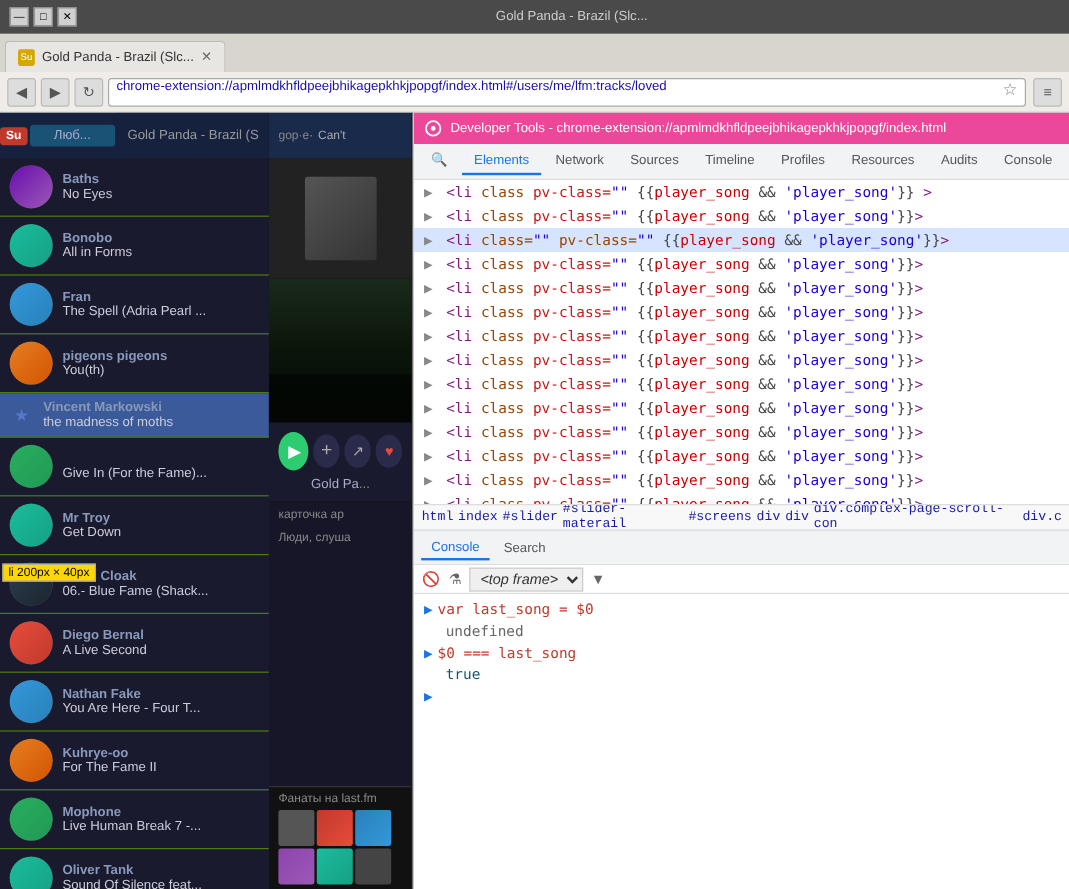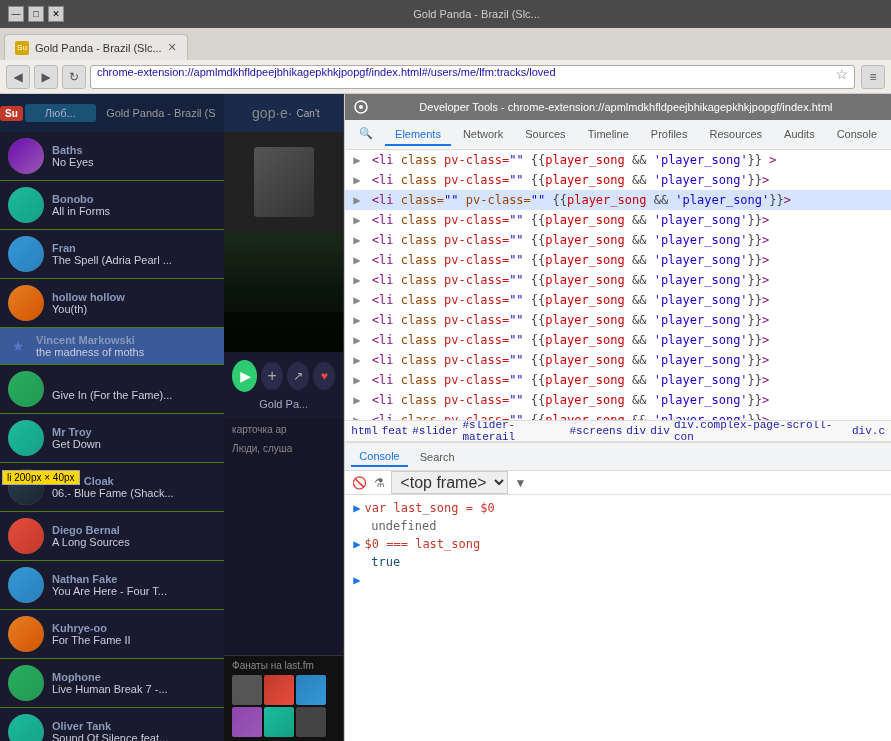--- a/index.html
+++ b/index.html
@@ -37,21 +37,21 @@
     .track-avatar { width: 36px; height: 36px; background: #555; border-radius: 50%; flex-shrink: 0; overflow: hidden; display: flex; align-items: center; justify-content: center; }
     .track-info { flex: 1; overflow: hidden; }
     .track-artist { color: #8899bb; font-size: 11px; font-weight: bold; }
     .track-name { color: #ccd; font-size: 11px; white-space: nowrap; overflow: hidden; text-overflow: ellipsis; }
     .track-indicator { width: 20px; display: flex; align-items: center; justify-content: center; }
     .star-icon { color: #5577cc; font-size: 14px; }
 
     
     .devtools { flex: 1; background: #fff; display: flex; flex-direction: column; border-left: 1px solid #ccc; }
 
-    .devtools-titlebar { background: #737373; height: 26px; display: flex; align-items: center; padding: 0 8px; gap: 44px; }
+    .devtools-titlebar { background: #ec4899; height: 26px; display: flex; align-items: center; padding: 0 8px; }
     .devtools-icon { width: 16px; height: 16px; margin-right: 6px; }
     .devtools-title { color: white; font-size: 11px; flex: 1; }
 
     .devtools-tabs { background: #f1f3f4; height: 30px; display: flex; align-items: center; border-bottom: 1px solid #ddd; padding: 0 4px; gap: 2px; }
     .devtools-tab { padding: 4px 10px; font-size: 11px; cursor: pointer; color: #555; border-bottom: 2px solid transparent; }
     .devtools-tab.active { color: #1a73e8; border-bottom-color: #1a73e8; }
 
     .elements-panel { flex: 1; overflow-y: auto; background: #fff; font-family: monospace; font-size: 12px; }
     .element-row { padding: 1px 8px; cursor: pointer; white-space: nowrap; line-height: 18px; }
     .element-row:nth-child(3) { background: #d6e4ff; }
@@ -65,21 +65,21 @@
     .breadcrumb-bar { background: #f8f8f8; height: 22px; border-top: 1px solid #ddd; border-bottom: 1px solid #ddd; display: flex; align-items: center; padding: 0 6px; gap: 2px; overflow: hidden; }
     .breadcrumb-item { color: #1a1aa6; font-size: 11px; font-family: Liberation Mono, monospace; cursor: pointer; }
     .breadcrumb-sep { color: #888; font-size: 11px; }
 
     .console-area { height: 200px; border-top: 1px solid #ddd; display: flex; flex-direction: column; }
     .console-tabs { background: #f1f3f4; height: 28px; display: flex; align-items: center; border-bottom: 1px solid #ddd; padding: 0 6px; gap: 4px; }
     .console-tab { padding: 3px 8px; font-size: 11px; cursor: pointer; color: #555; }
     .console-tab.active { border-bottom: 2px solid #1a73e8; color: #1a73e8; }
     .console-toolbar { display: flex; align-items: center; gap: 4px; padding: 2px 6px; border-bottom: 1px solid #ddd; background: #fff; height: 24px; }
     .console-btn { width: 16px; height: 16px; display: flex; align-items: center; justify-content: center; color: #666; cursor: pointer; font-size: 12px; }
-    .frame-select { font-size: 16px; color: #333; border: 1px solid #ccc; padding: 1px 4px; cursor: pointer; }
+    .frame-select { font-size: 12px; color: #333; border: 1px solid #ccc; padding: 1px 4px; cursor: pointer; font-style: italic; }
     .console-content { flex: 1; overflow-y: auto; padding: 4px 8px; font-family: monospace; font-size: 12px; background: white; }
     .console-line { padding: 1px 0; display: flex; align-items: flex-start; gap: 4px; line-height: 16px; }
     .console-prompt { color: #1a73e8; }
     .console-output { color: #666; }
     .console-true { color: #1a5276; }
     .console-var { color: #c0392b; }
     .console-input-line { display: flex; align-items: center; gap: 4px; padding: 2px 0; }
     .console-caret { color: #1a73e8; }
     @keyframes blink { 50% { opacity: 0; } }
 
@@ -176,21 +176,21 @@
         <div class="track-info">
           <div class="track-artist">Fran</div>
           <div class="track-name">The Spell (Adria Pearl ...</div>
         </div>
       </div>
       <div class="track-item">
         <div class="track-avatar">
             <div class="av-orange avatar-circle"></div>
           </div>
         <div class="track-info">
-          <div class="track-artist">hollow hollow</div>
+          <div class="track-artist">pigeons pigeons</div>
           <div class="track-name">You(th)</div>
         </div>
       </div>
       <div class="track-item highlight-row">
         <div class="track-indicator">
             <span class="star-icon">★</span>
           </div>
         <div class="track-info">
           <div class="track-artist">Vincent Markowski</div>
           <div class="track-name">the madness of moths</div>
@@ -222,21 +222,21 @@
           <div class="track-artist">Druid Cloak</div>
           <div class="track-name">06.- Blue Fame (Shack...</div>
         </div>
       </div>
       <div class="track-item">
         <div class="track-avatar">
             <div class="av-red avatar-circle"></div>
           </div>
         <div class="track-info">
           <div class="track-artist">Diego Bernal</div>
-          <div class="track-name">A Long Sources</div>
+          <div class="track-name">A Live Second</div>
         </div>
       </div>
       <div class="track-item">
         <div class="track-avatar">
             <div class="av-blue avatar-circle"></div>
           </div>
         <div class="track-info">
           <div class="track-artist">Nathan Fake</div>
           <div class="track-name">You Are Here - Four T...</div>
         </div>
@@ -268,21 +268,21 @@
           <div class="track-name">Sound Of Silence feat...</div>
         </div>
       </div>
 
     </div>
   </div>
 
   <div style="width:190px;background:#111;display:flex;flex-direction:column;overflow:hidden;border-right:1px solid #333;">
 
     <div style="background:#1a2a4a;height:38px;display:flex;align-items:center;padding:0 8px;gap:4px;">
-      <span style="color:#888;font-size:14px;margin-left:20px;">gop·e·</span>
+      <span style="color:#888;font-size:10px;">gop·e·</span>
       <span style="color:#aaa;font-size:10px;flex:1;">Can't</span>
     </div>
 
     <div style="background:#222;height:100px;display:flex;align-items:center;justify-content:center;position:relative;">
       <div style="width:60px;height:70px;background:#444;border-radius:3px;overflow:hidden;">
         <div style="width:100%;height:100%;background:linear-gradient(135deg,#555,#333);"></div>
       </div>
     </div>
 
     <div style="background:#1a1a1a;height:120px;position:relative;overflow:hidden;">
@@ -430,21 +430,21 @@
         <span class="arrow">▶</span>
         <span class="tag">&lt;li</span><span class="attr-name"> class</span><span style="color:#c41a16;"> pv-class=</span><span style="color:#1c00cf;">""</span>
         <span class="tmpl"> {{<span class="tmpl-key">player_song</span> &amp;&amp; <span class="tmpl-str">'player_song'</span>}}</span><span style="color:#881280;">&gt;</span>
       </div>
 
     </div>
 
     <div class="breadcrumb-bar">
       <span class="breadcrumb-item">html</span>
       <span class="breadcrumb-sep"> </span>
-      <span class="breadcrumb-item">feat</span>
+      <span class="breadcrumb-item">index</span>
       <span class="breadcrumb-sep"> </span>
       <span class="breadcrumb-item">#slider</span>
       <span class="breadcrumb-sep"> </span>
       <span class="breadcrumb-item">#slider-materail</span>
       <span class="breadcrumb-sep"> </span>
       <span class="breadcrumb-item">#screens</span>
       <span class="breadcrumb-sep"> </span>
       <span class="breadcrumb-item">div</span>
       <span class="breadcrumb-sep"> </span>
       <span class="breadcrumb-item">div</span>

